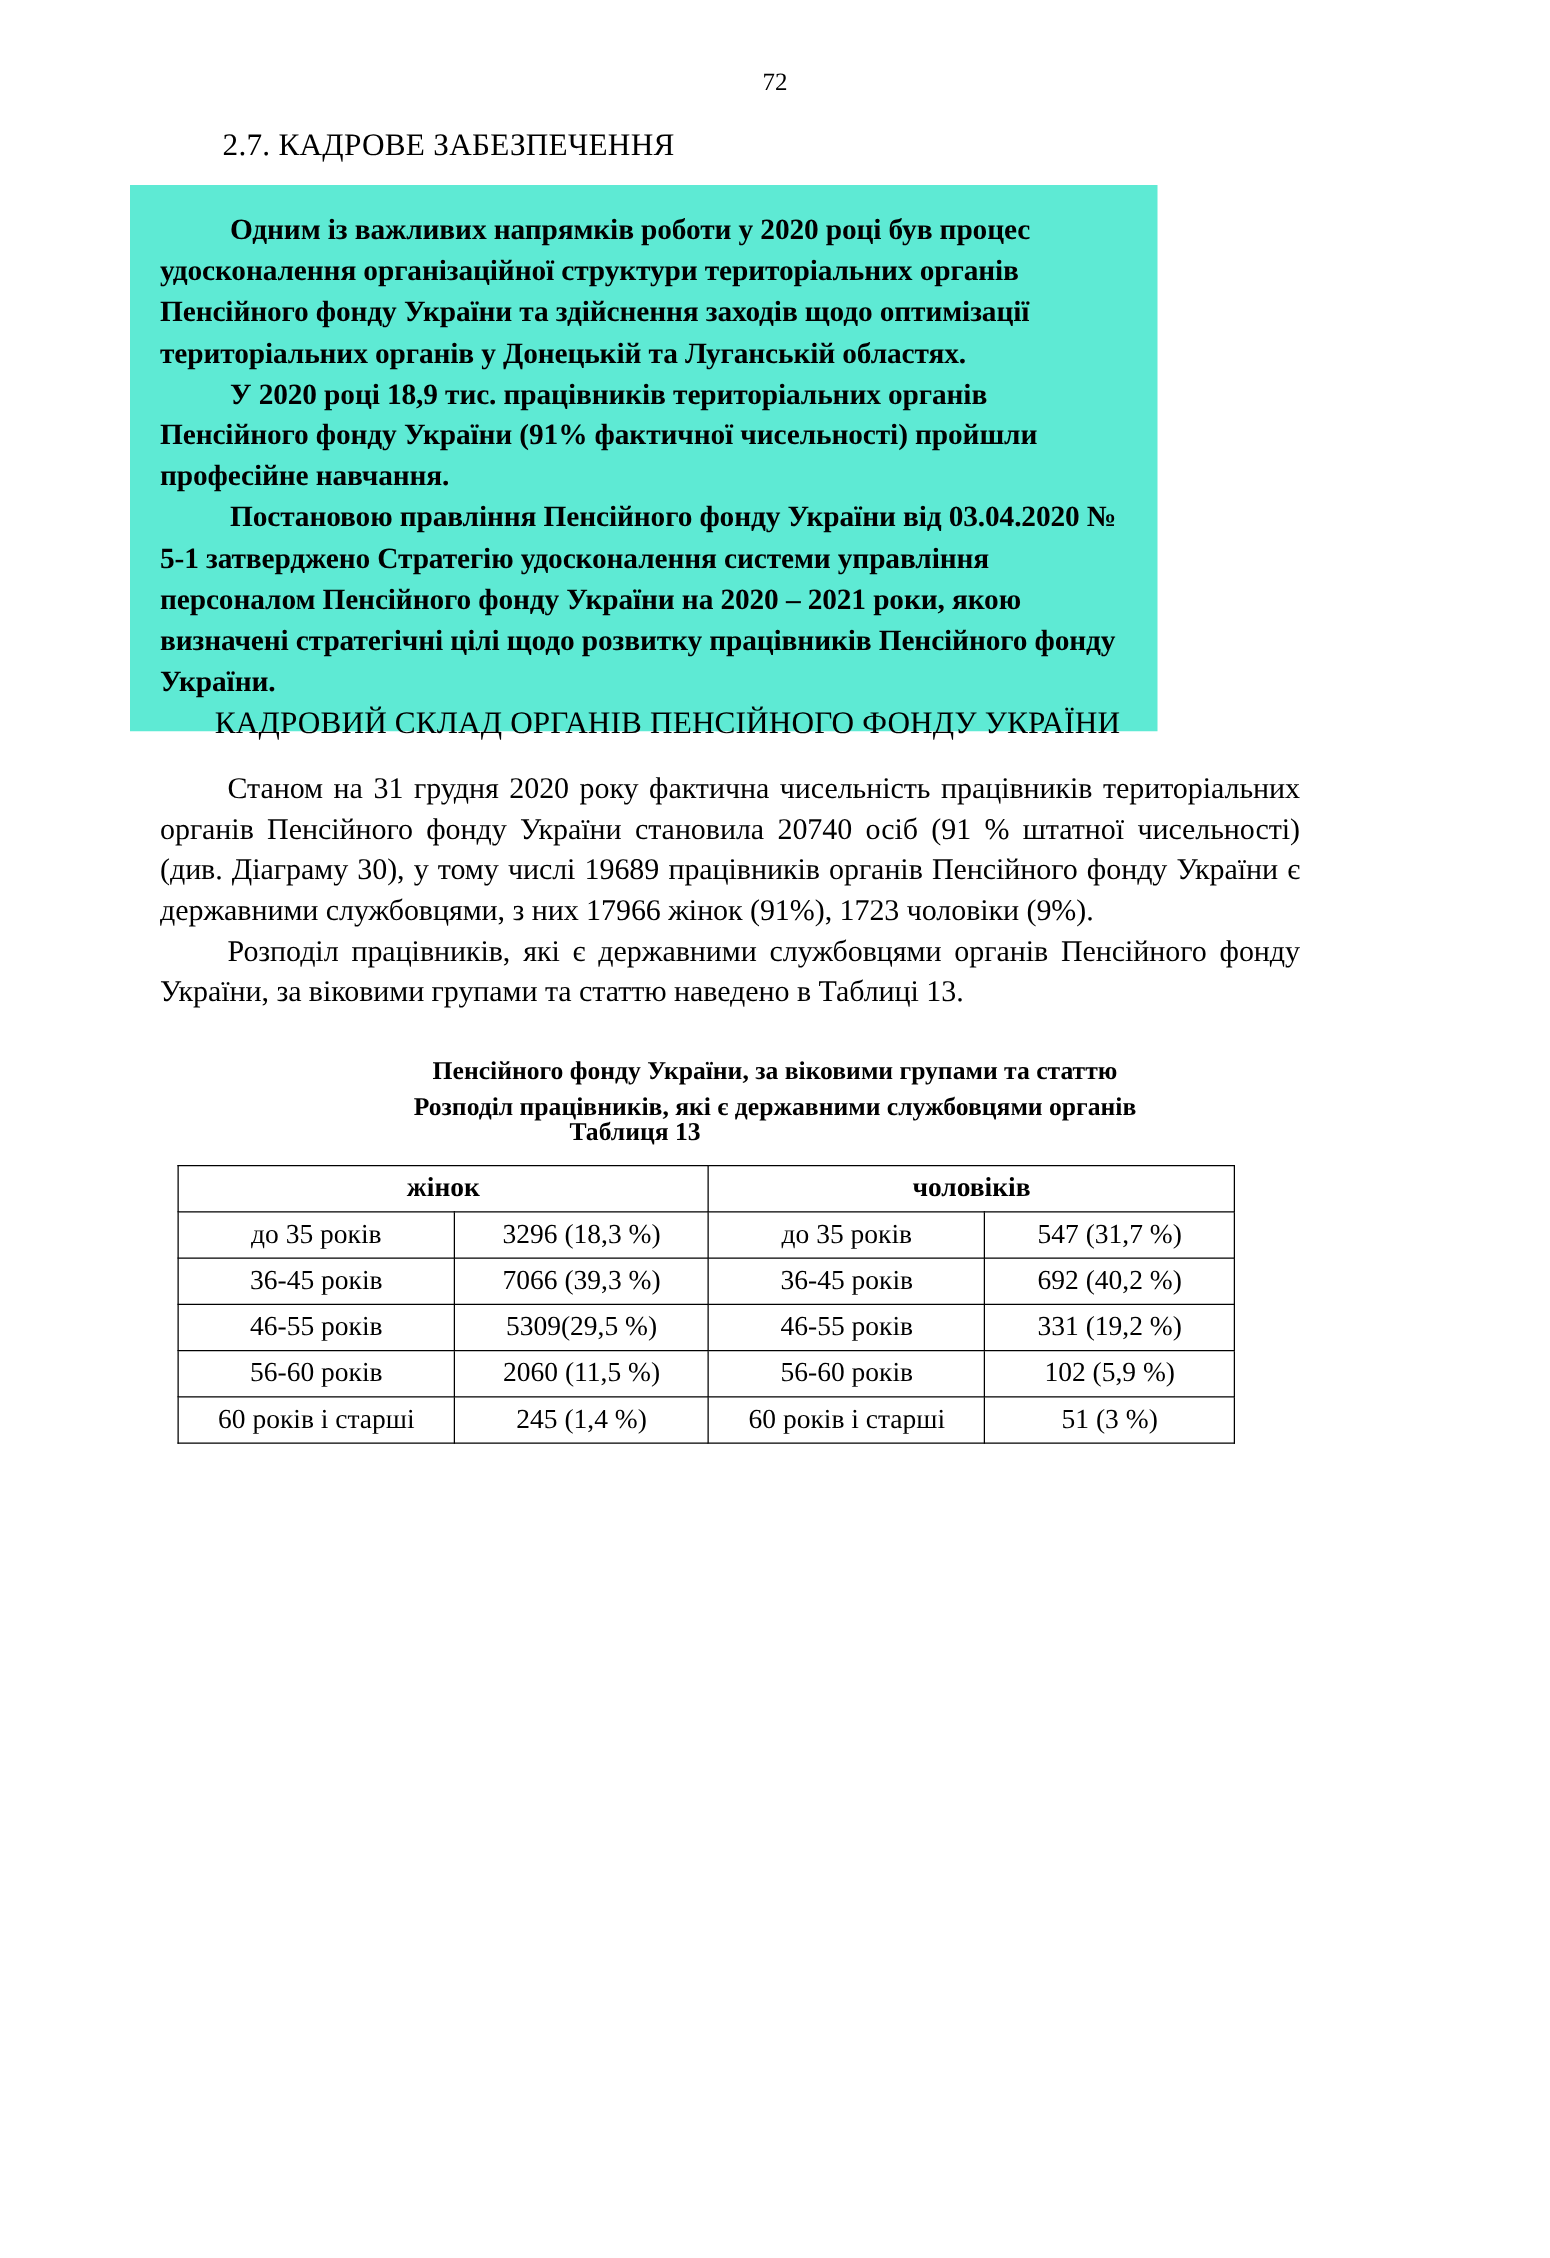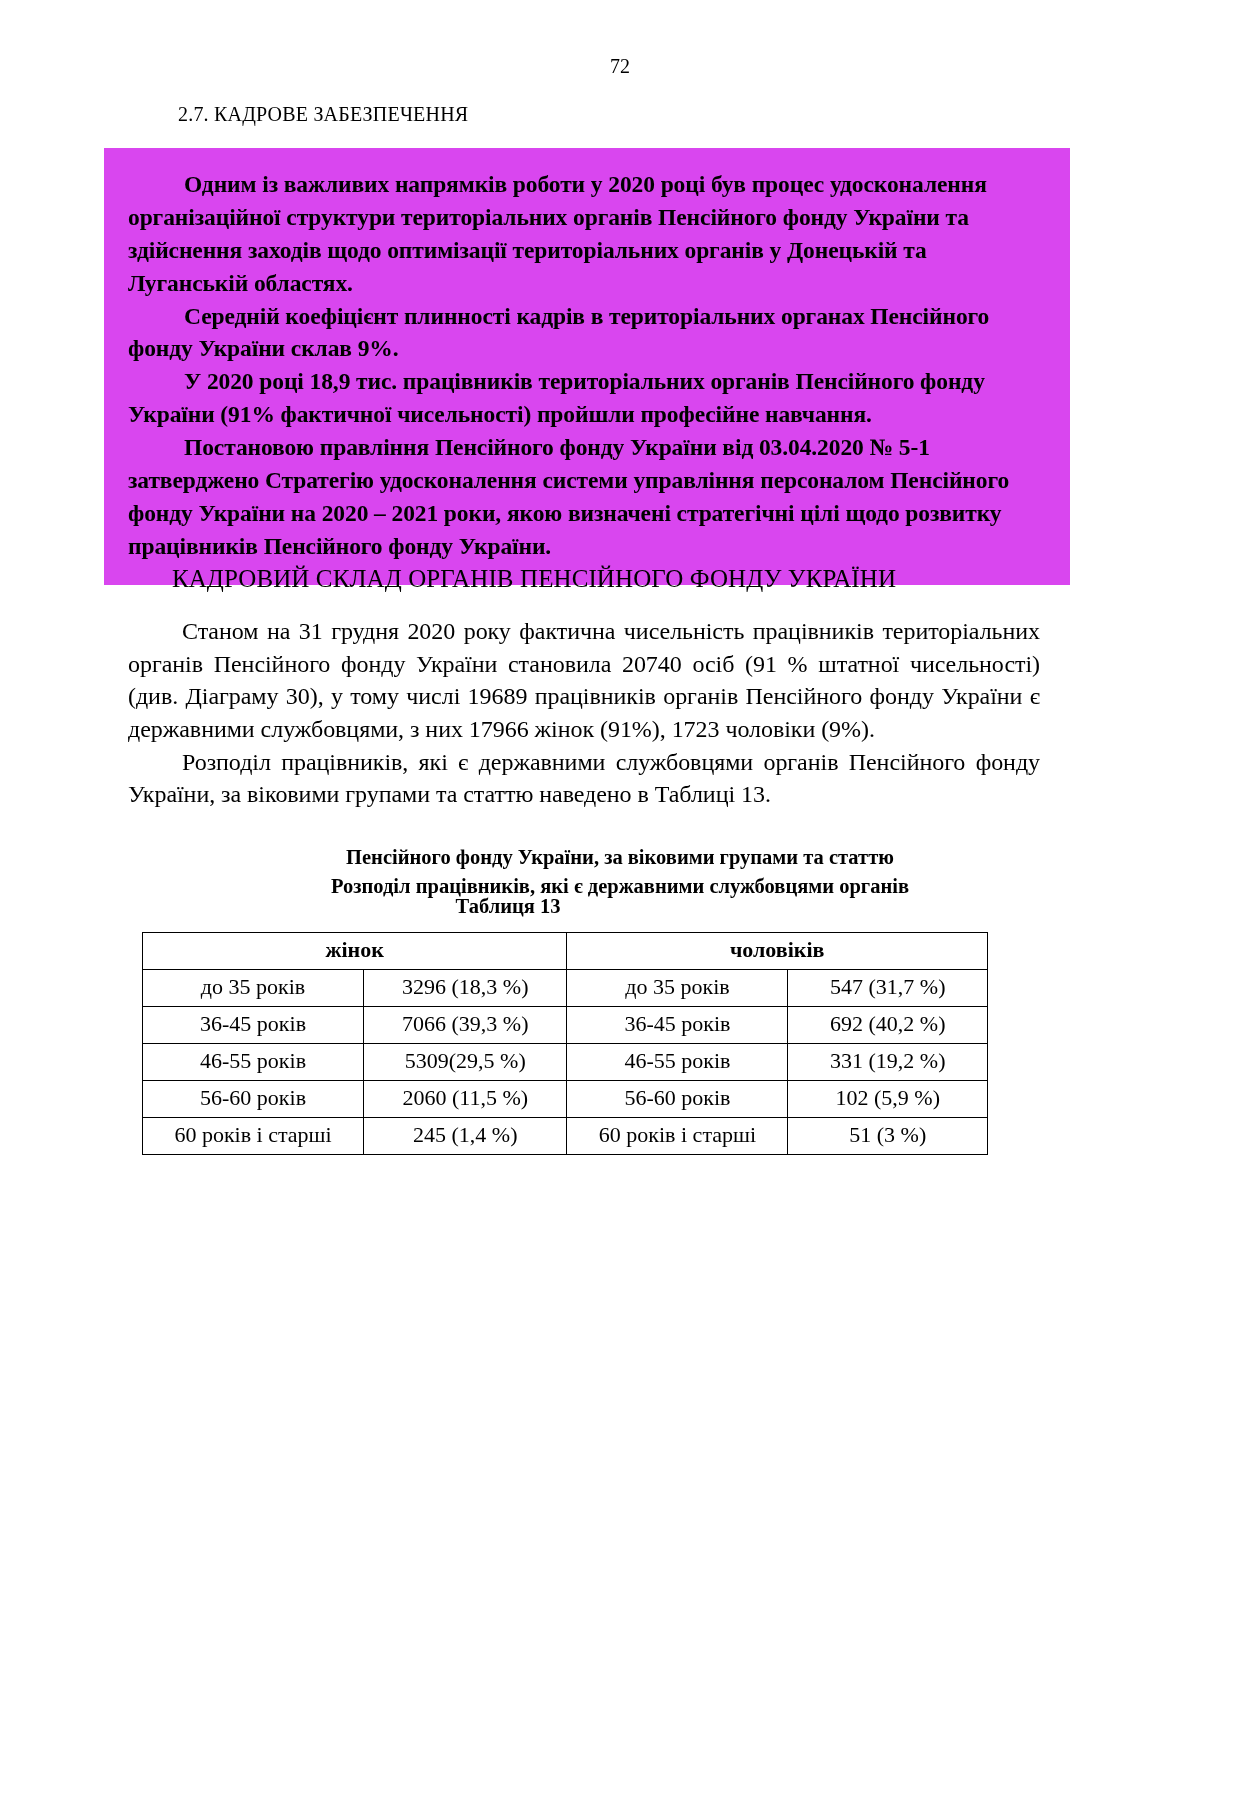--- a/index.html
+++ b/index.html
@@ -32,33 +32,33 @@
     text-align: center;
     font-size: 20px;
     line-height: 1;
   }
 
   
   .section-heading {
     position: absolute;
     top: 103px;
     left: 178px;
-    font-size: 20px;
+    font-size: 25px;
     letter-spacing: 0.2px;
     white-space: nowrap;
     text-align: center;
   }
 
   
   .callout {
     position: absolute;
     top: 148px;
     left: 104px;
-    width: 966px;
-    background: #d946ef;
+    width: 822px;
+    background: #5eead4;
     box-sizing: border-box;
     padding: 20px 26px 22px 24px;
   }
   .callout-accent {
     position: absolute;
     top: 175px;
     left: 104px;
     width: 11px;
     height: 322px;
     background: #51b894;
@@ -151,21 +151,20 @@
 
 <div class="page">
 
   <div class="page-number">72</div>
 
   <div class="section-heading">2.7. КАДРОВЕ ЗАБЕЗПЕЧЕННЯ</div>
 
   <div class="callout-accent"></div>
   <div class="callout">
     <p>Одним із важливих напрямків роботи у 2020 році був процес удосконалення організаційної структури територіальних органів Пенсійного фонду України та здійснення заходів щодо оптимізації територіальних органів у Донецькій та Луганській областях.</p>
-    <p>Середній коефіцієнт плинності кадрів в територіальних органах Пенсійного фонду України склав 9%.</p>
     <p>У 2020 році 18,9 тис. працівників територіальних органів Пенсійного фонду України (91% фактичної чисельності) пройшли професійне навчання.</p>
     <p>Постановою правління Пенсійного фонду України від 03.04.2020 № 5-1 затверджено Стратегію удосконалення системи управління персоналом Пенсійного фонду України на 2020 – 2021 роки, якою визначені стратегічні цілі щодо розвитку працівників Пенсійного фонду України.</p>
   </div>
 
   <div class="caps-heading">КАДРОВИЙ СКЛАД ОРГАНІВ ПЕНСІЙНОГО ФОНДУ УКРАЇНИ</div>
 
   <div class="body-block">
     <p>Станом на 31 грудня 2020 року фактична чисельність працівників територіальних органів Пенсійного фонду України становила 20740 осіб (91 % штатної чисельності) (див. Діаграму 30), у тому числі 19689 працівників органів Пенсійного фонду України є державними службовцями, з них 17966 жінок (91%), 1723 чоловіки (9%).</p>
     <p>Розподіл працівників, які є державними службовцями органів Пенсійного фонду України, за віковими групами та статтю наведено в Таблиці 13.</p>
   </div>

